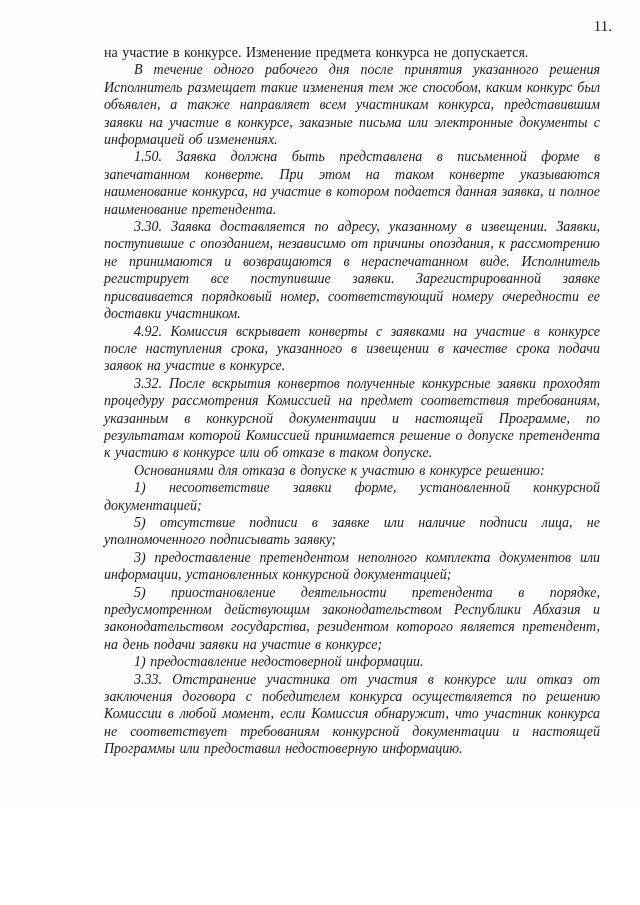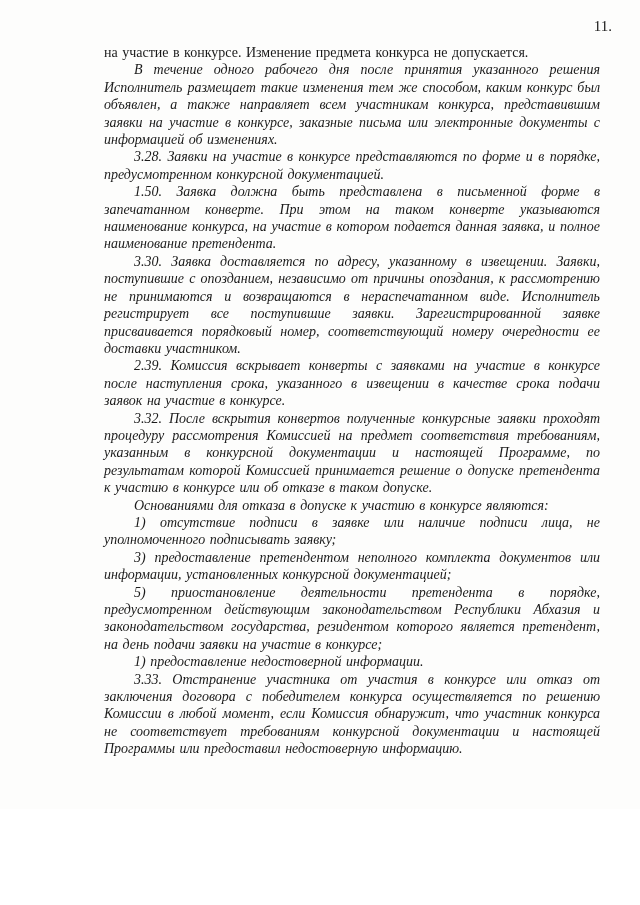--- a/index.html
+++ b/index.html
@@ -42,25 +42,25 @@
   }
 </style>
 </head>
 <body>
 
 <div class="page">
   <div class="page-number">11.</div>
   <div class="doc-body">
       <p class="">на участие в конкурсе. Изменение  предмета конкурса  не допускается.</p>
       <p class="indent">В течение одного рабочего дня после принятия указанного решения Исполнитель размещает такие изменения тем же способом, каким конкурс был объявлен, а также направляет всем участникам конкурса, представившим заявки на участие в конкурсе, заказные письма или электронные документы с информацией об изменениях.</p>
-      <p class="indent">3.28. Заявки на участие в конкурсе представляются по форме и в порядке, предусмотренном конкурсной документацией.</p>
       <p class="indent">1.50. Заявка должна быть представлена в письменной форме в запечатанном конверте. При этом на таком конверте указываются наименование конкурса, на участие в котором подается данная заявка, и полное наименование претендента.</p>
       <p class="indent">3.30. Заявка доставляется по адресу, указанному в извещении. Заявки, поступившие с опозданием, независимо от причины опоздания, к рассмотрению не принимаются и возвращаются в нераспечатанном виде. Исполнитель регистрирует все поступившие заявки. Зарегистрированной заявке присваивается порядковый номер, соответствующий номеру очередности ее доставки участником.</p>
-      <p class="indent">2.39. Комиссия вскрывает конверты с заявками на участие в конкурсе после наступления срока, указанного в извещении в качестве срока подачи заявок на участие в конкурсе.</p>
+      <p class="indent">4.92. Комиссия вскрывает конверты с заявками на участие в конкурсе после наступления срока, указанного в извещении в качестве срока подачи заявок на участие в конкурсе.</p>
       <p class="indent">3.32. После вскрытия конвертов полученные конкурсные заявки проходят процедуру рассмотрения Комиссией на предмет соответствия требованиям, указанным в конкурсной документации и настоящей Программе, по результатам которой Комиссией принимается решение о допуске претендента к участию в конкурсе или об отказе в таком допуске.</p>
-      <p class="indent">Основаниями для отказа в допуске к участию в конкурсе являются:</p>
-      <p class="indent">1) отсутствие подписи в заявке или наличие подписи лица, не уполномоченного подписывать заявку;</p>
+      <p class="indent">Основаниями для отказа в допуске к участию в конкурсе решению:</p>
+      <p class="indent">1) несоответствие заявки форме, установленной конкурсной документацией;</p>
+      <p class="indent">5) отсутствие подписи в заявке или наличие подписи лица, не уполномоченного подписывать заявку;</p>
       <p class="indent">3) предоставление претендентом неполного комплекта документов или информации, установленных конкурсной документацией;</p>
       <p class="indent">5) приостановление деятельности претендента в порядке, предусмотренном действующим законодательством Республики Абхазия и законодательством государства, резидентом которого является претендент, на день подачи заявки на участие в конкурсе;</p>
       <p class="indent">1) предоставление недостоверной информации.</p>
       <p class="indent">3.33. Отстранение участника от участия в конкурсе или отказ от заключения договора с победителем конкурса осуществляется по решению Комиссии в любой момент, если Комиссия обнаружит, что участник конкурса не соответствует требованиям конкурсной документации и настоящей Программы или предоставил недостоверную информацию.</p>
     </div>
 </div>
 
 </body></html>

